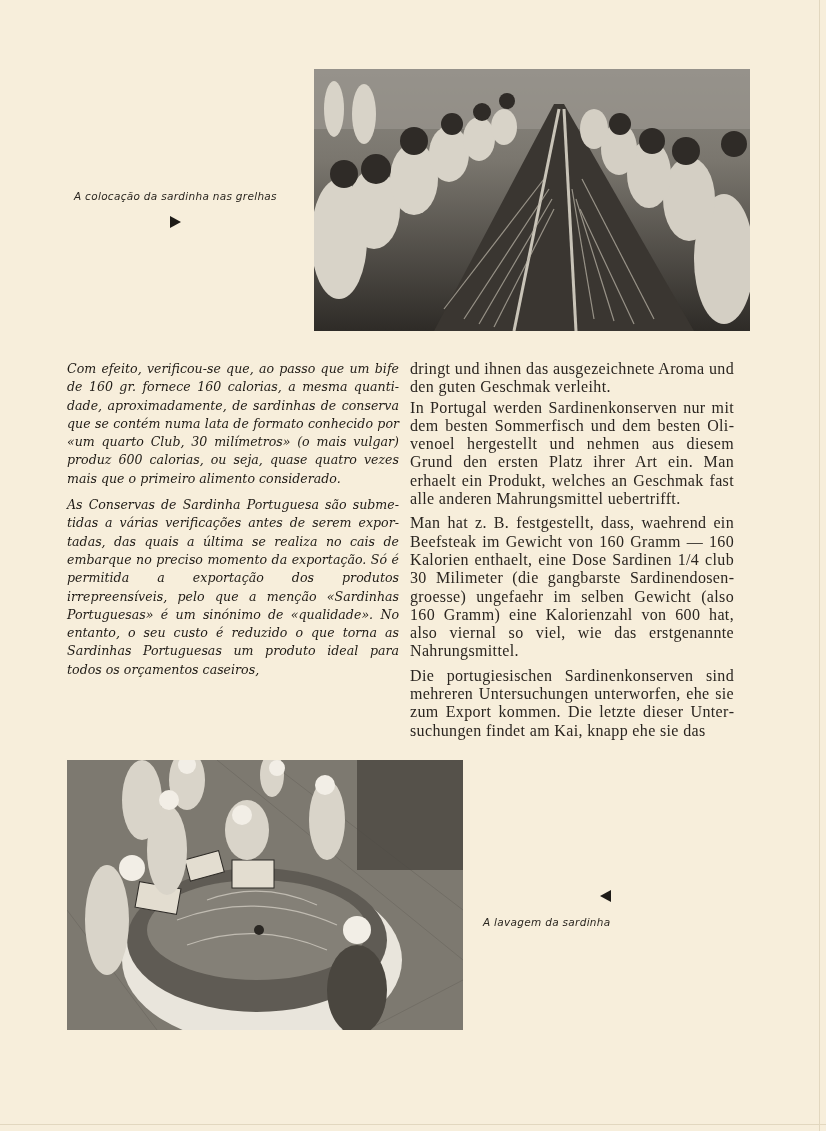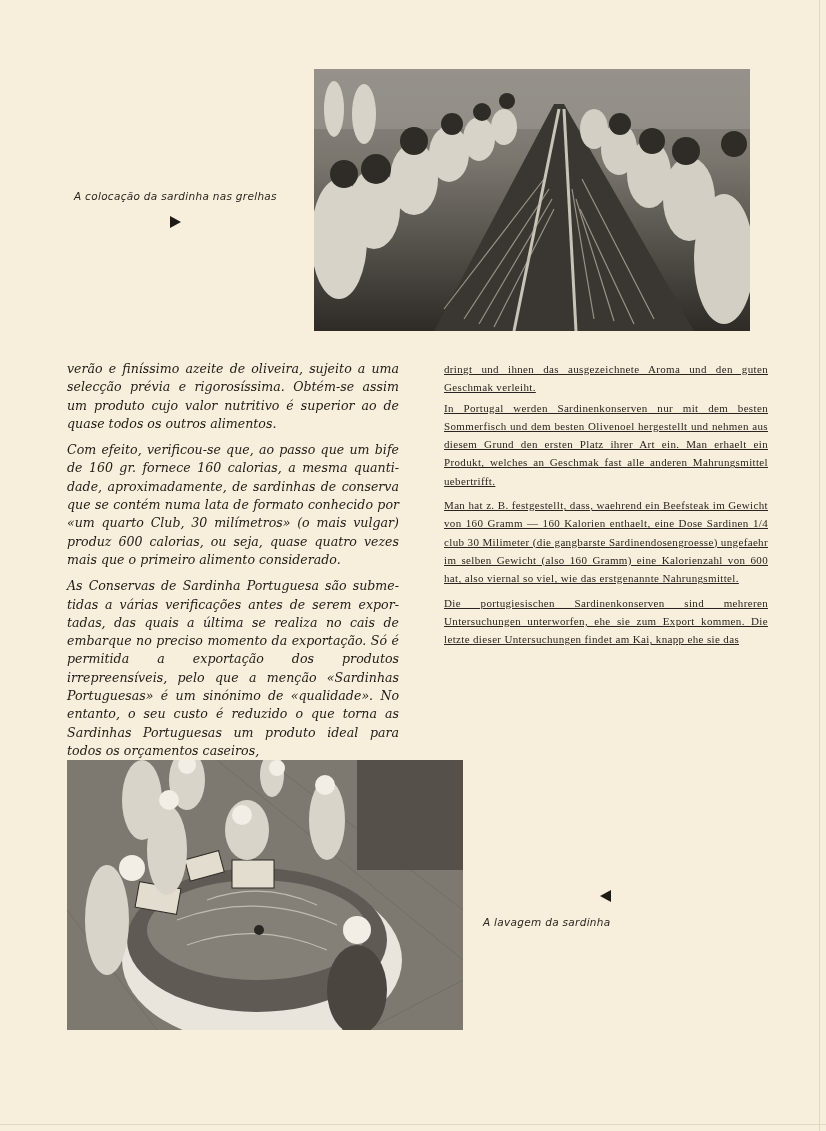--- a/index.html
+++ b/index.html
@@ -33,21 +33,21 @@
   #caption-lavagem { left: 483px; top: 890px; align-items: flex-end; }
   .arrow { width: 0; height: 0; display: inline-block; }
   .arrow-right { border-top: 6px solid transparent; border-bottom: 6px solid transparent; border-left: 11px solid #1e1b17; }
   .arrow-left { border-top: 6px solid transparent; border-bottom: 6px solid transparent; border-right: 11px solid #1e1b17; }
 
   .column {
     position: absolute; top: 360px; width: 332px;
     font-size: 12.6px; line-height: 18.3px; text-align: justify;
   }
   #col-pt { left: 67px; font-style: italic; }
-  #col-de { left: 444px; width: 324px; font-family: "Liberation Serif", serif; font-size: 11px; letter-spacing: 0.35px; color: #2a2520; text-decoration: underline; }
+  #col-de { left: 410px; width: 324px; font-family: "Liberation Serif", serif; font-size: 16px; letter-spacing: 0.35px; color: #2a2520; }
   .column p { margin: 0 0 8px 0; hyphens: manual; }
   #col-de p { margin: 0 0 6px 0; }
   #col-de p.tight { margin-bottom: 2px; }
 </style>
 </head>
 <body>
 
 <div class="page-edge"></div>
 <div class="page-edge-bottom"></div>
 
@@ -111,21 +111,20 @@
     </g>
   </svg>
 </div>
 
 <div class="caption" id="caption-grelhas">
   <span>A colocação da sardinha nas grelhas</span>
   <span class="arrow arrow-right"></span>
 </div>
 
 <div class="column" id="col-pt">
-  <p>verão e finíssimo azeite de oliveira, sujeito a uma selecção prévia e rigorosíssima. Obtém-se assim um produto cujo valor nutritivo é superior ao de quase todos os outros alimentos.</p>
   <p>Com efeito, verificou-se que, ao passo que um bife de 160 gr. fornece 160 calorias, a mesma quanti­dade, aproximadamente, de sardinhas de conserva que se contém numa lata de formato conhecido por «um quarto Club, 30 milímetros» (o mais vulgar) produz 600 calorias, ou seja, quase quatro vezes mais que o primeiro alimento considerado.</p>
   <p>As Conservas de Sardinha Portuguesa são subme­tidas a várias verificações antes de serem expor­tadas, das quais a última se realiza no cais de embarque no preciso momento da exportação. Só é permitida a exportação dos produtos irrepreensíveis, pelo que a menção «Sardinhas Portuguesas» é um sinónimo de «qualidade». No entanto, o seu custo é reduzido o que torna as Sardinhas Portuguesas um produto ideal para todos os orçamentos caseiros,</p>
 </div>
 
 <div class="column" id="col-de">
   <p class="tight">dringt und ihnen das ausgezeichnete Aroma und den guten Geschmak verleiht.</p>
   <p>In Portugal werden Sardinenkonserven nur mit dem besten Sommerfisch und dem besten Oli­venoel hergestellt und nehmen aus diesem Grund den ersten Platz ihrer Art ein. Man erhaelt ein Produkt, welches an Geschmak fast alle anderen Mahrungsmittel uebertrifft.</p>
   <p>Man hat z. B. festgestellt, dass, waehrend ein Beefsteak im Gewicht von 160 Gramm — 160 Kalorien enthaelt, eine Dose Sardinen 1/4 club 30 Milimeter (die gangbarste Sardinendosen­groesse) ungefaehr im selben Gewicht (also 160 Gramm) eine Kalorienzahl von 600 hat, also viernal so viel, wie das erstgenannte Nahrun­gsmittel.</p>
   <p>Die portugiesischen Sardinenkonserven sind mehreren Untersuchungen unterworfen, ehe sie zum Export kommen. Die letzte dieser Unter­suchungen findet am Kai, knapp ehe sie das</p>
 </div>

